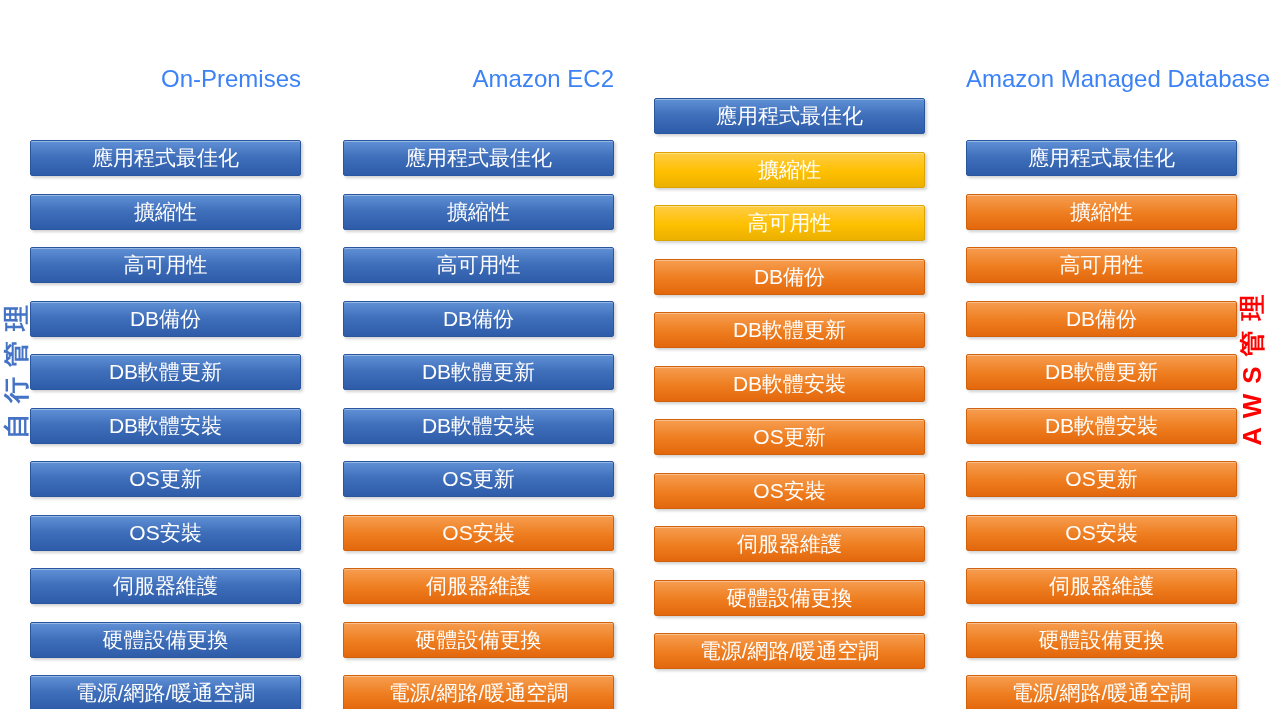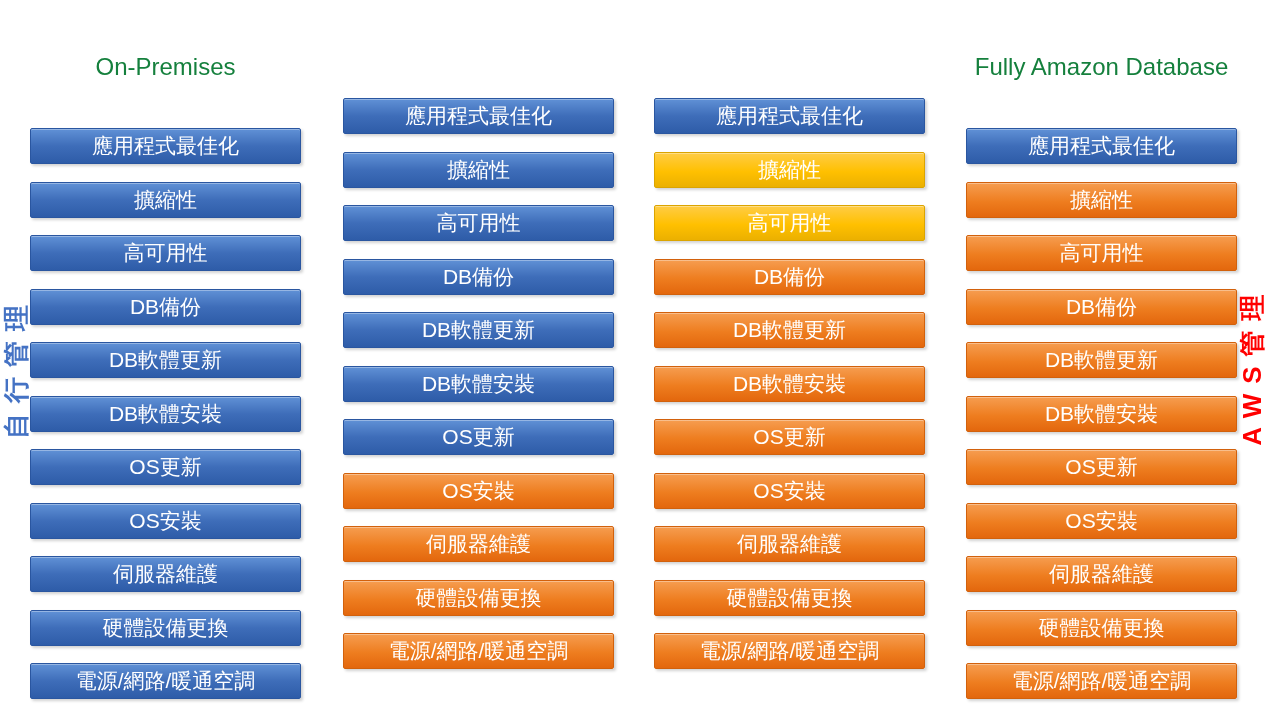--- a/index.html
+++ b/index.html
@@ -21,24 +21,25 @@
     top: 52px;
     width: 271px;
   }
   .column:nth-child(1) { left: 30px; }
   .column:nth-child(2) { left: 343px; }
   .column:nth-child(3) { left: 654px; }
   .column:nth-child(4) { left: 966px; }
   .col-header {
     height: 30px;
     line-height: 30px;
-    text-align: center;
+    text-align: right;
     font-size: 24px;
-    color: #15803d;
+    color: #3b82f6;
     white-space: nowrap;
+    margin-top: 12px;
   }
   .cells {
     margin-top: 46px;
     display: flex;
     flex-direction: column;
     gap: 17.5px;
   }
   .cell {
     height: 36px;
     box-sizing: border-box;
@@ -102,20 +103,21 @@
           <div class="cell blue">DB軟體更新</div>
           <div class="cell blue">DB軟體安裝</div>
           <div class="cell blue">OS更新</div>
           <div class="cell blue">OS安裝</div>
           <div class="cell blue">伺服器維護</div>
           <div class="cell blue">硬體設備更換</div>
           <div class="cell blue">電源/網路/暖通空調</div>
         </div>
       </div>
       <div class="column">
+        <div class="col-header">Amazon EC2</div>
         <div class="cells">
           <div class="cell blue">應用程式最佳化</div>
           <div class="cell blue">擴縮性</div>
           <div class="cell blue">高可用性</div>
           <div class="cell blue">DB備份</div>
           <div class="cell blue">DB軟體更新</div>
           <div class="cell blue">DB軟體安裝</div>
           <div class="cell blue">OS更新</div>
           <div class="cell orange">OS安裝</div>
           <div class="cell orange">伺服器維護</div>
@@ -132,21 +134,21 @@
           <div class="cell orange">DB軟體更新</div>
           <div class="cell orange">DB軟體安裝</div>
           <div class="cell orange">OS更新</div>
           <div class="cell orange">OS安裝</div>
           <div class="cell orange">伺服器維護</div>
           <div class="cell orange">硬體設備更換</div>
           <div class="cell orange">電源/網路/暖通空調</div>
         </div>
       </div>
       <div class="column">
-        <div class="col-header">Fully Amazon Database</div>
+        <div class="col-header">Amazon Managed Database</div>
         <div class="cells">
           <div class="cell blue">應用程式最佳化</div>
           <div class="cell orange">擴縮性</div>
           <div class="cell orange">高可用性</div>
           <div class="cell orange">DB備份</div>
           <div class="cell orange">DB軟體更新</div>
           <div class="cell orange">DB軟體安裝</div>
           <div class="cell orange">OS更新</div>
           <div class="cell orange">OS安裝</div>
           <div class="cell orange">伺服器維護</div>

